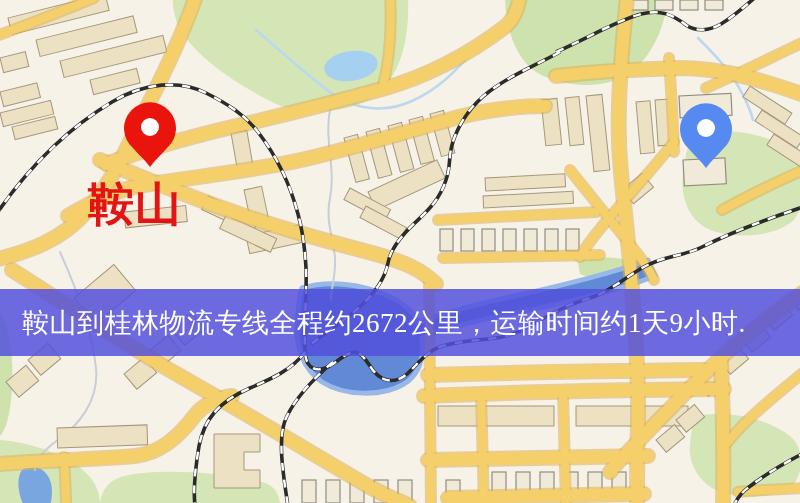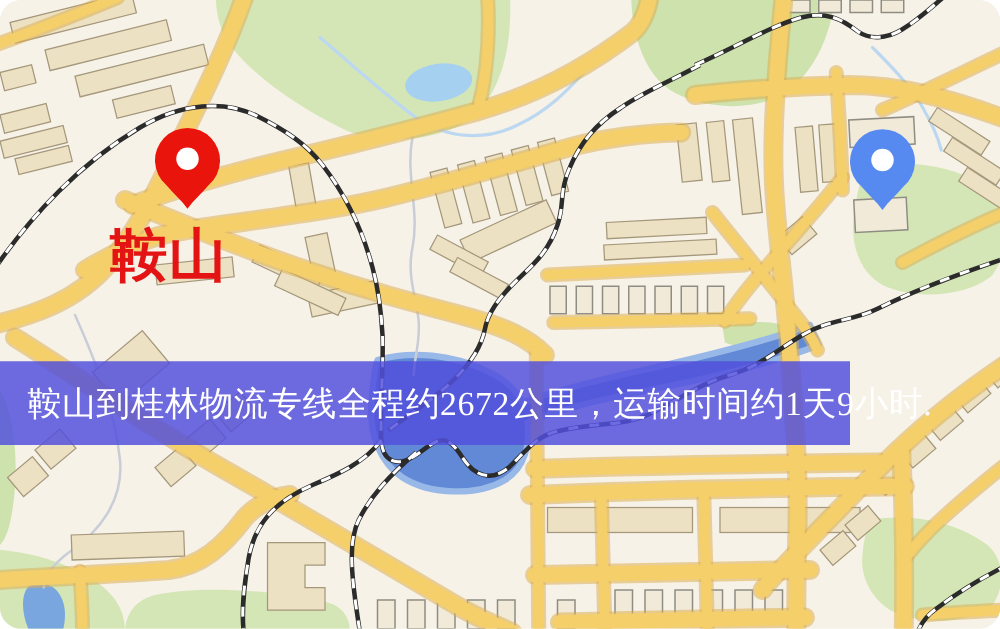--- a/index.html
+++ b/index.html
@@ -1,33 +1,33 @@
 <!DOCTYPE html>
 <html><head>
 <meta charset="utf-8">
 <style>
   html,body{margin:0;padding:0;background:#ffffff;font-family:"Liberation Sans",sans-serif;}
-  #stage{position:relative;width:800px;height:503px;overflow:hidden;background:#f7f2e8;border-radius:17px;}
+  #stage{position:relative;width:800px;height:503px;overflow:hidden;background:#f7f2e8;}
   #map-svg{position:absolute;left:0;top:0;}
   .green{fill:#d4e6b6;stroke:none;}
   .green2{fill:#cde2ac;}
   .bld{fill:#ece1c2;stroke:#a5977b;stroke-width:1;}
   .bld2{fill:#f1ead8;stroke:#8f8d83;stroke-width:1.2;}
   .rcase{fill:none;stroke:#dcae52;stroke-opacity:.55;stroke-linecap:round;stroke-linejoin:round;}
   .rfill{fill:none;stroke:#f4cf6a;stroke-linecap:round;stroke-linejoin:round;}
   .rail{fill:none;stroke:#2b2b2b;stroke-width:3.6;}
   .raild{fill:none;stroke:#ffffff;stroke-width:2.4;stroke-dasharray:8 9;}
   .stream{fill:none;stroke:#bcd8f0;stroke-width:2.6;stroke-linecap:round;}
   .gstream{fill:none;stroke:#c9cdd8;stroke-width:2;stroke-linecap:round;}
   .pin{position:absolute;}
   .city-label{position:absolute;font-family:"Liberation Serif",serif;font-weight:bold;
               font-size:46px;line-height:1;letter-spacing:1px;white-space:nowrap;}
   #origin-label{left:88px;top:182px;color:#e41414;}
   #destination-label{left:640px;top:182px;color:#2222dc;}
-  #route-banner{position:absolute;left:0;top:289px;width:680px;height:67px;
+  #route-banner{position:absolute;left:0;top:289px;width:800px;height:67px;
                 background:rgba(82,80,220,0.84);display:flex;align-items:center;
                 box-sizing:border-box;padding-left:22px;}
   #banner-text{color:#ffffff;font-family:"Liberation Serif",serif;font-size:27px;
                letter-spacing:.5px;white-space:nowrap;}
 </style>
 </head>
 <body>
 
 <div id="stage">
 

